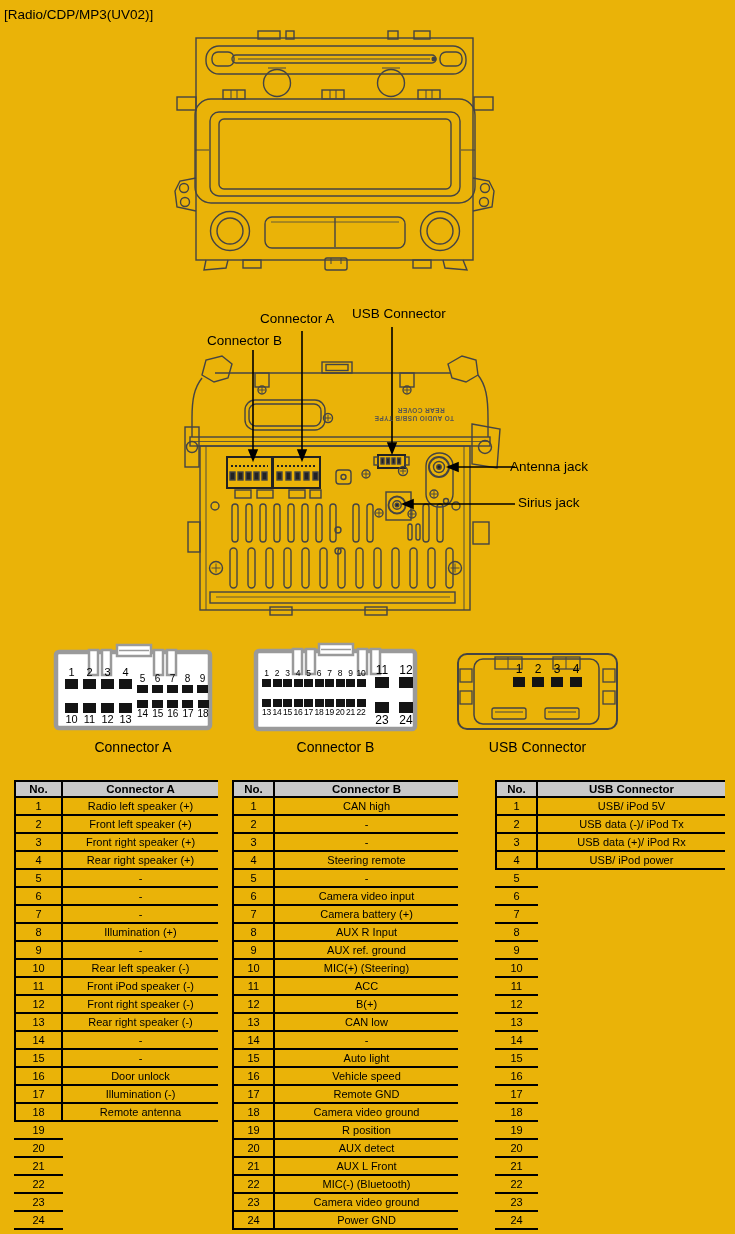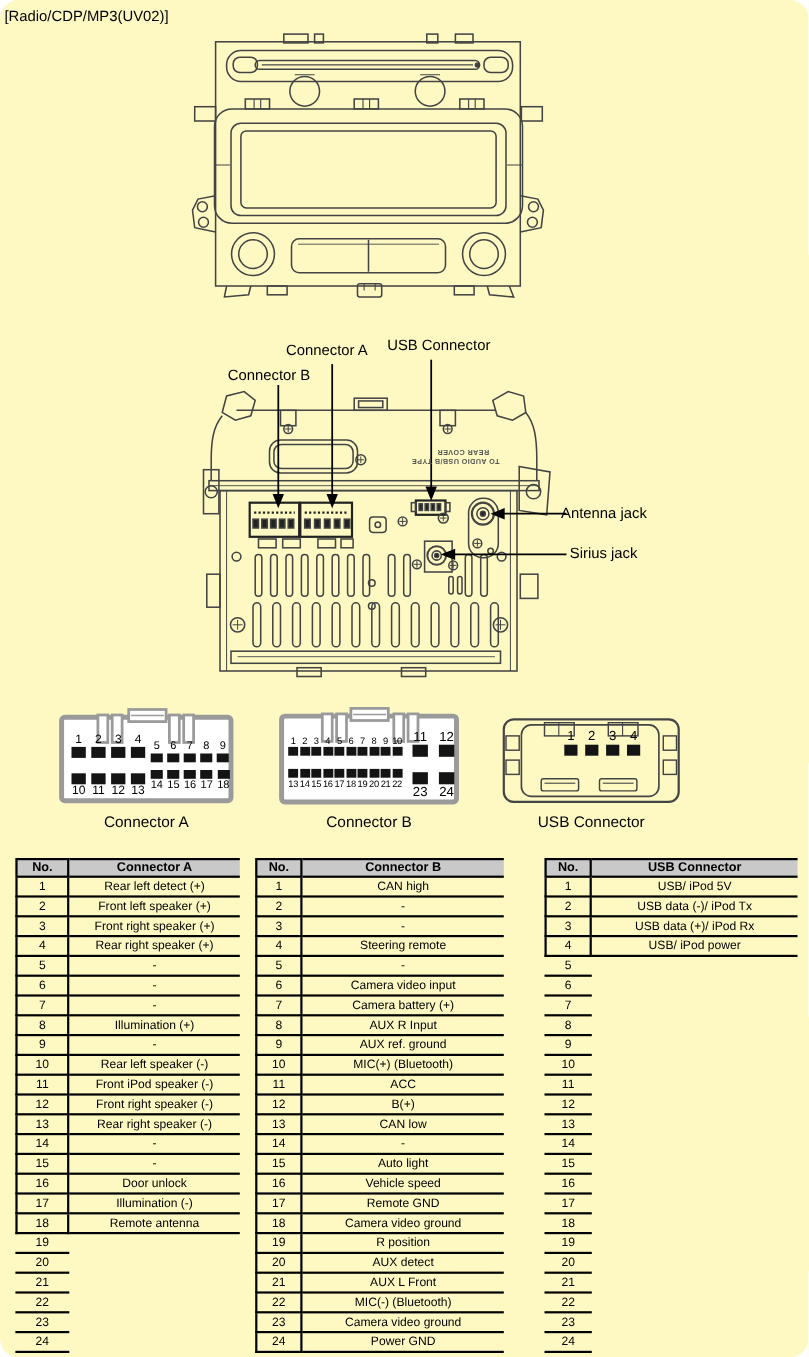--- a/index.html
+++ b/index.html
@@ -1,17 +1,17 @@
 <!DOCTYPE html>
 <html><head>
 <meta charset="utf-8">
 <style>
   html,body{margin:0;padding:0;background:#fff;}
-  .page{position:relative;width:735px;height:1234px;background:#fef9c3;overflow:hidden;
-        font-family:"Liberation Sans","DejaVu Sans",sans-serif;color:#000;border-radius:17px;}
+  .page{position:relative;width:735px;height:1234px;background:#eab308;overflow:hidden;
+        font-family:"Liberation Sans","DejaVu Sans",sans-serif;color:#000;}
   .doc-title{position:absolute;left:4px;top:7px;font-size:13.5px;color:#000;}
 
   svg{position:absolute;overflow:visible;}
 
   
   .rear-wrap{position:absolute;left:150px;top:300px;width:585px;height:330px;}
   .callout{position:absolute;font-size:13.5px;white-space:nowrap;color:#000;}
   .cover-text{position:absolute;left:238px;top:106px;width:66px;transform:rotate(180deg);
               font-size:6.5px;font-weight:bold;letter-spacing:.4px;line-height:8px;
               color:#555;text-align:center;white-space:nowrap;}
@@ -544,21 +544,21 @@
   </div>
 
   <div class="tables">
     <div class="pintable" style="left:14px;width:204px;--nocol:49px">
         <div class="t-row t-header">
           <div class="t-no">No.</div>
           <div class="t-desc">Connector A</div>
         </div>
         <div class="t-row">
           <div class="t-no">1</div>
-          <div class="t-desc">Rear left detect (+)</div>
+          <div class="t-desc">Radio left speaker (+)</div>
         </div>
         <div class="t-row">
           <div class="t-no">2</div>
           <div class="t-desc">Front left speaker (+)</div>
         </div>
         <div class="t-row">
           <div class="t-no">3</div>
           <div class="t-desc">Front right speaker (+)</div>
         </div>
         <div class="t-row">
@@ -682,21 +682,21 @@
         <div class="t-row">
           <div class="t-no">8</div>
           <div class="t-desc">AUX R Input</div>
         </div>
         <div class="t-row">
           <div class="t-no">9</div>
           <div class="t-desc">AUX ref. ground</div>
         </div>
         <div class="t-row">
           <div class="t-no">10</div>
-          <div class="t-desc">MIC(+) (Bluetooth)</div>
+          <div class="t-desc">MIC(+) (Steering)</div>
         </div>
         <div class="t-row">
           <div class="t-no">11</div>
           <div class="t-desc">ACC</div>
         </div>
         <div class="t-row">
           <div class="t-no">12</div>
           <div class="t-desc">B(+)</div>
         </div>
         <div class="t-row">

